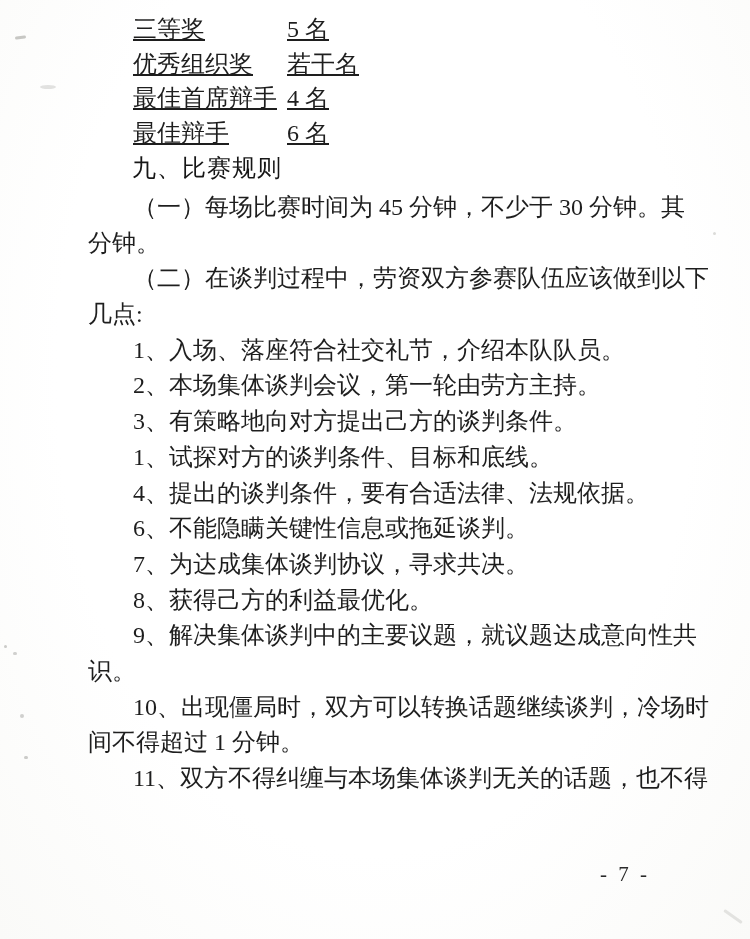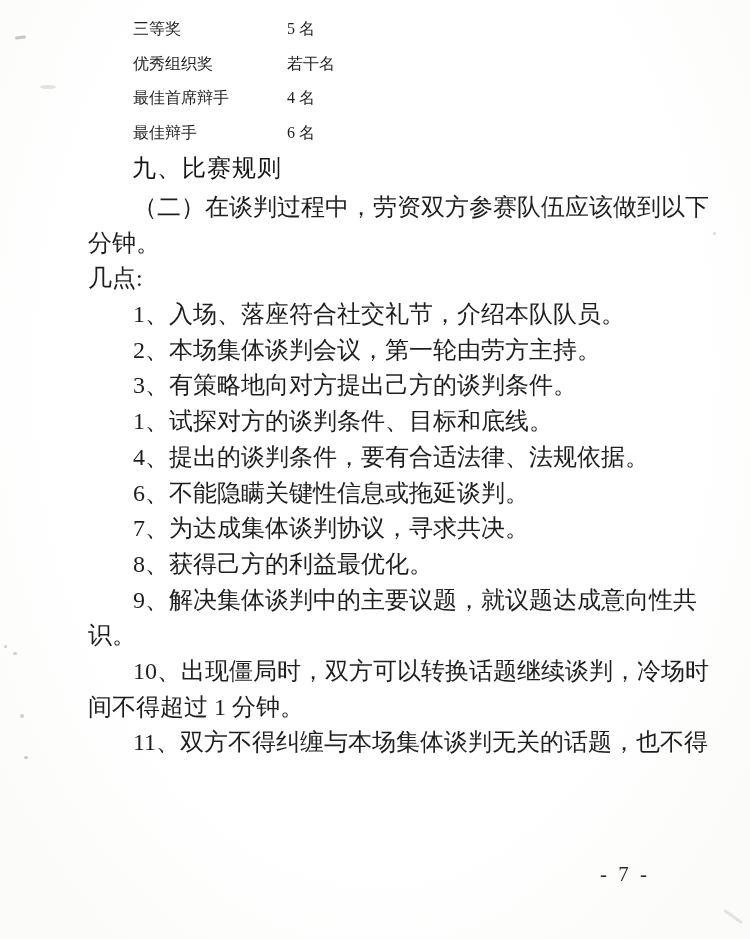--- a/index.html
+++ b/index.html
@@ -18,22 +18,23 @@
   .awards {
     position: absolute;
     left: 133px;
     top: 12px;
     width: 440px;
   }
   .award-row {
     display: flex;
     height: 34.7px;
     line-height: 34.7px;
-    font-size: 16px;
+    font-size: 24px;
     white-space: nowrap;
+    text-decoration: underline;
   }
   .award-label { width: 154px; }
   
   .heading {
     position: absolute;
     left: 132px;
     top: 150px;
     height: 36px;
     line-height: 36px;
     font-size: 24px;
@@ -99,22 +100,23 @@
     </div>
     <div class="award-row">
       <span class="award-label">最佳辩手</span>
       <span class="award-count">6 名</span>
     </div>
   </div>
 
   <div class="heading">九、比赛规则</div>
 
   <div class="bodytext">
+    <div class="pline indent">（一）每场比赛时间为 45 分钟，不少于 30 分钟。其</div>
+    <div class="pline">分钟。</div>
     <div class="pline indent">（二）在谈判过程中，劳资双方参赛队伍应该做到以下</div>
-    <div class="pline">分钟。</div>
     <div class="pline">几点:</div>
     <div class="pline indent">1、入场、落座符合社交礼节，介绍本队队员。</div>
     <div class="pline indent">2、本场集体谈判会议，第一轮由劳方主持。</div>
     <div class="pline indent">3、有策略地向对方提出己方的谈判条件。</div>
     <div class="pline indent">1、试探对方的谈判条件、目标和底线。</div>
     <div class="pline indent">4、提出的谈判条件，要有合适法律、法规依据。</div>
     <div class="pline indent">6、不能隐瞒关键性信息或拖延谈判。</div>
     <div class="pline indent">7、为达成集体谈判协议，寻求共决。</div>
     <div class="pline indent">8、获得己方的利益最优化。</div>
     <div class="pline indent">9、解决集体谈判中的主要议题，就议题达成意向性共</div>

